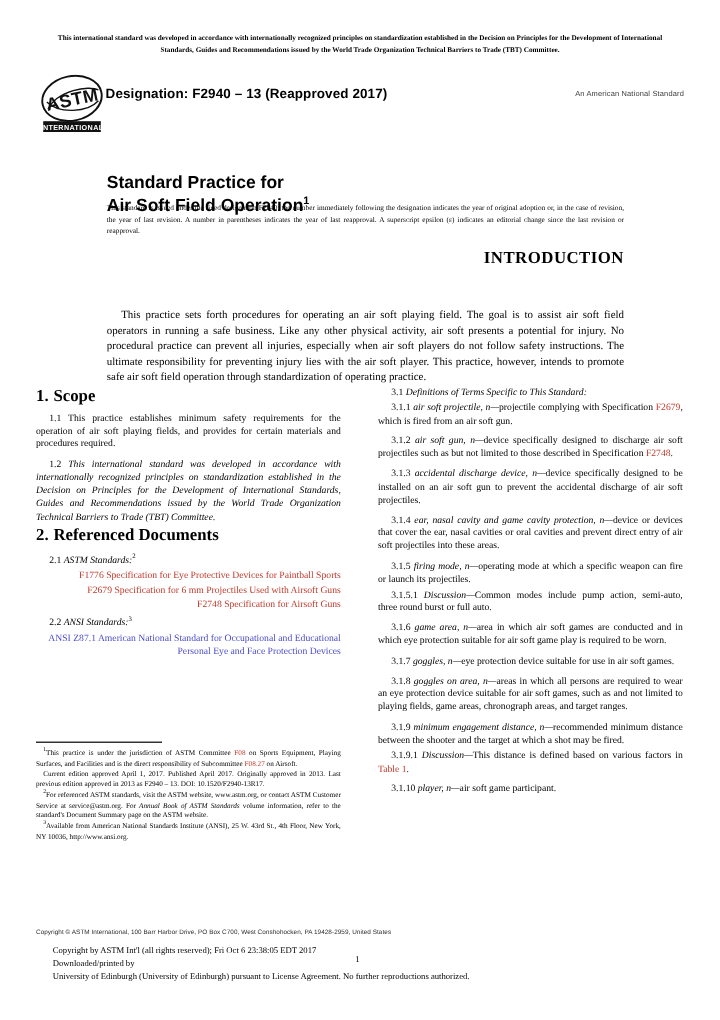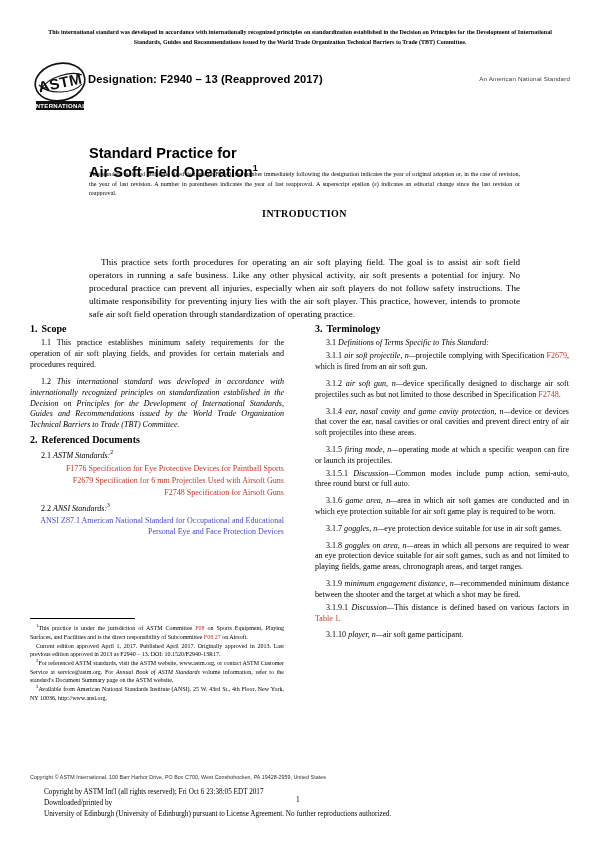--- a/index.html
+++ b/index.html
@@ -100,22 +100,22 @@
     text-align: justify;
     color: #000;
   }
 
   
   .intro-head {
     position: absolute;
     left: 89px;
     top: 208px;
     width: 431px;
-    text-align: center;
-    font-size: 10px;
+    text-align: right;
+    font-size: 14px;
     font-weight: bold;
     letter-spacing: 0.4px;
   }
   .intro-body {
     position: absolute;
     left: 89px;
     top: 224px;
     width: 431px;
     font-size: 9.1px;
     line-height: 1.42;
@@ -129,21 +129,21 @@
     position: absolute;
     top: 322px;
     width: 254px;
     font-size: 8.05px;
     line-height: 1.345;
   }
   .col-left  { left: 30px; }
   .col-right { left: 315px; }
 
   .sec-head {
-    font-size: 10px;
+    font-size: 14px;
     font-weight: bold;
     margin: 0 0 3px 0;
   }
   .sec-head .num { margin-right: 4px; }
 
   p.para {
     margin: 0 0 2px 0;
     text-align: justify;
     text-indent: 11px;
     hyphens: auto;
@@ -306,39 +306,40 @@
     </div>
 
     <div class="ref-entry blue">
       <span>ANSI Z87.1</span>
       <span>American National Standard for Occupational and Educational Personal Eye and Face Protection Devices</span>
     </div>
   </div>
 
   <div class="col col-right">
 
-    <div class="sec-head">
-      <span class="num">3.</span><span>Terminology</span>
-    </div>
 
     <p class="para">
       <span>3.1</span>
       <span class="ital">Definitions of Terms Specific to This Standard:</span>
     </p>
 
     <p class="para">
       <span>3.1.1</span>
       <span class="term">air soft projectile, n—</span><span>projectile complying with Specification </span><span class="ref-red">F2679</span><span>, which is fired from an air soft gun.</span>
     </p>
 
     <p class="para gap">
       <span>3.1.2</span>
       <span class="term">air soft gun, n—</span><span>device specifically designed to discharge air soft projectiles such as but not limited to those described in Specification </span><span class="ref-red">F2748</span><span>.</span>
     </p>
 
+    <p class="para gap">
+      <span>3.1.3</span>
+      <span class="term">accidental discharge device, n—</span><span>device specifically designed to be installed on an air soft gun to prevent the accidental discharge of air soft projectiles.</span>
+    </p>
 
     <p class="para gap">
       <span>3.1.4</span>
       <span class="term">ear, nasal cavity and game cavity protection, n—</span><span>device or devices that cover the ear, nasal cavities or oral cavities and prevent direct entry of air soft projectiles into these areas.</span>
     </p>
 
     <p class="para gap">
       <span>3.1.5</span>
       <span class="term">firing mode, n—</span><span>operating mode at which a specific weapon can fire or launch its projectiles.</span>
     </p>

